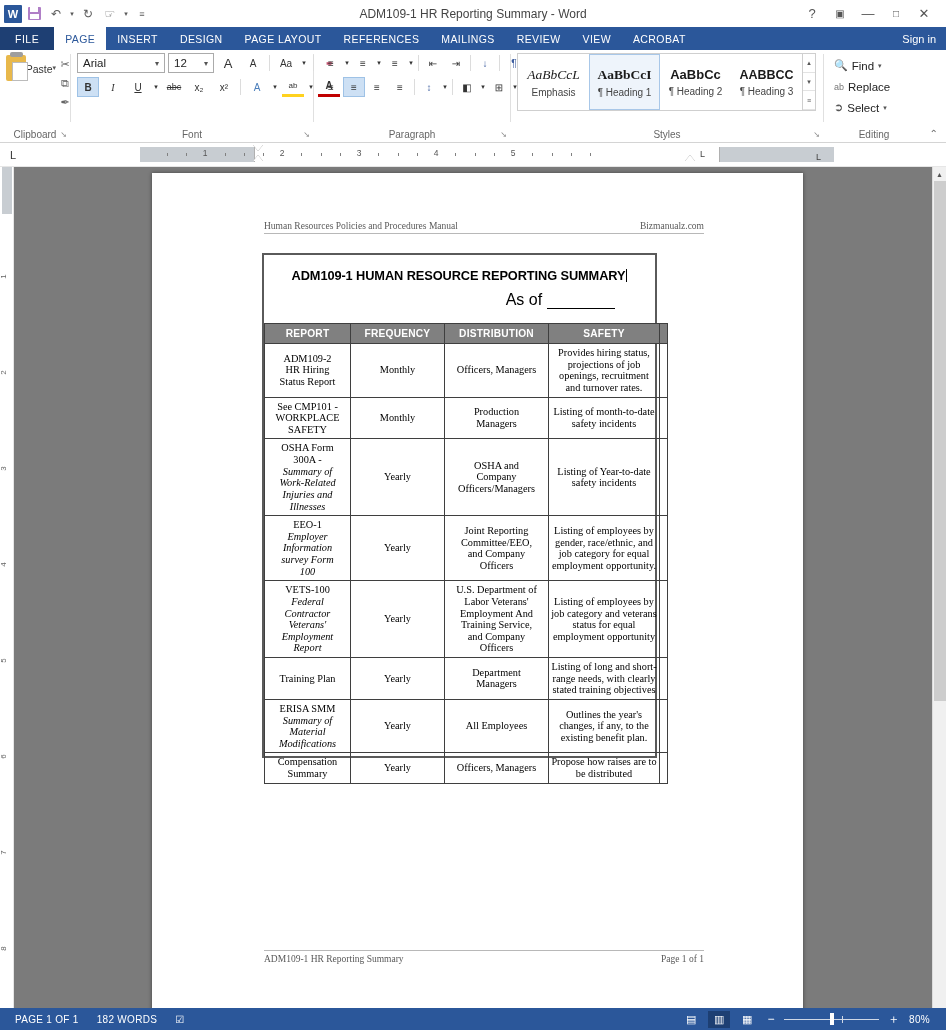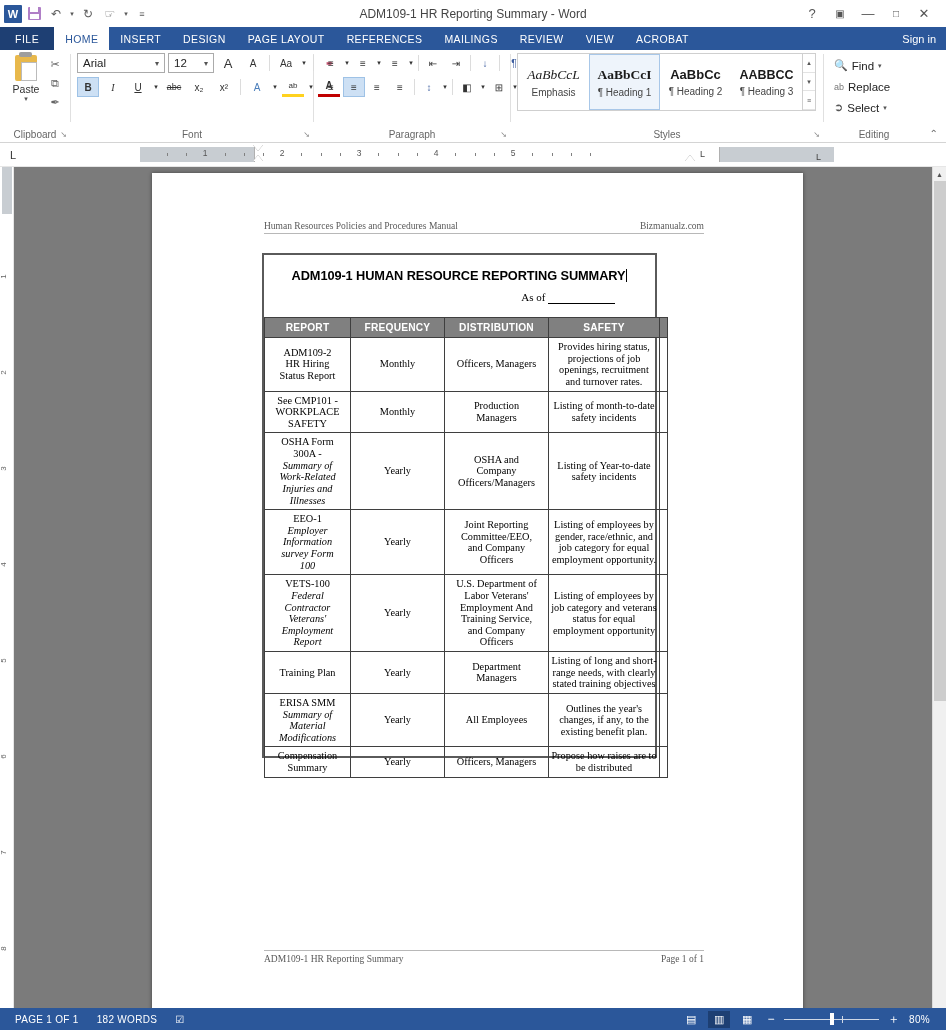--- a/index.html
+++ b/index.html
@@ -58,21 +58,21 @@
   .group { position:relative; display:flex; flex-direction:column; }
   .group-sep { width:1px; background:#e0e0e0; margin:4px 0 20px 0; }
   .group-label {
     position:absolute; bottom:2px; left:0; right:0; text-align:center;
     font-size:10px; color:#666;
   }
   .group-launcher { position:absolute; bottom:3px; right:3px; font-size:8px; color:#888; }
   .grp-body { flex:1; display:flex; align-items:flex-start; padding:3px 6px 0 6px; }
 
   
-  .paste-btn { width:50px; display:flex; flex-direction:column; align-items:center; padding-top:2px; }
+  .paste-btn { width:50px; display:flex; flex-direction:row; align-items:center; padding-top:2px; }
   .clipboard-ico { width:22px; height:26px; background:#e8b84b; border-radius:2px; position:relative; }
   .clipboard-ico:before { content:""; position:absolute; left:4px; top:-3px; width:13px; height:5px; background:#9e9e9e; border-radius:2px;}
   .clipboard-ico:after { content:""; position:absolute; left:6px; top:7px; width:14px; height:17px; background:#fff; border:1px solid #bbb;}
   .paste-lbl { font-size:10.5px; color:#333; margin-top:2px; }
   .paste-caret { font-size:7px; color:#555; }
   .clip-small { display:flex; flex-direction:column; gap:3px; padding-top:3px; }
   .clip-small div { width:18px; height:16px; display:flex; align-items:center; justify-content:center; font-size:11px; color:#666;}
 
   
   .font-row { display:flex; align-items:center; gap:3px; margin-bottom:4px; }
@@ -150,21 +150,21 @@
     position:absolute; left:110px; top:80px; width:395px; height:505px;
     border:2px solid #5a5a5a; background:#fff;
   }
   .doc-title {
     text-align:center; font-family:"Liberation Sans", sans-serif;
     font-weight:bold; font-size:12.8px; color:#000; margin-top:13px;
     letter-spacing:-0.1px;
   }
   .caret { display:inline-block; width:1px; height:13px; background:#000; vertical-align:-2px; margin-left:1px;}
   .asof {
-    font-family:Liberation Serif, serif; font-size:11px; color:#000;
+    font-family:Liberation Sans, sans-serif; font-size:16px; color:#000;
     text-align:right; padding-right:40px; margin-top:8px;
   }
   .asof u { text-decoration:none; border-bottom:1px solid #000; padding:0 32px;}
   
   table.rep {
     border-collapse:collapse; margin:14px auto 4px auto; width:403px;
     table-layout:fixed;
     font-family:"Liberation Serif", serif;
   }
   table.rep th {
@@ -218,21 +218,21 @@
     <div>?</div>
     <div style="font-size:10px;">▣</div>
     <div>—</div>
     <div style="font-size:10px;">□</div>
     <div>✕</div>
   </div>
 </div>
 
 <div class="tabbar">
   <div class="tab-file">FILE</div>
-  <div class="tab active">HOME</div>
+  <div class="tab active">PAGE</div>
   <div class="tab">INSERT</div>
   <div class="tab">DESIGN</div>
   <div class="tab">PAGE LAYOUT</div>
   <div class="tab">REFERENCES</div>
   <div class="tab">MAILINGS</div>
   <div class="tab">REVIEW</div>
   <div class="tab">VIEW</div>
   <div class="tab">ACROBAT</div>
   <div class="signin">Sign in</div>
 </div>

